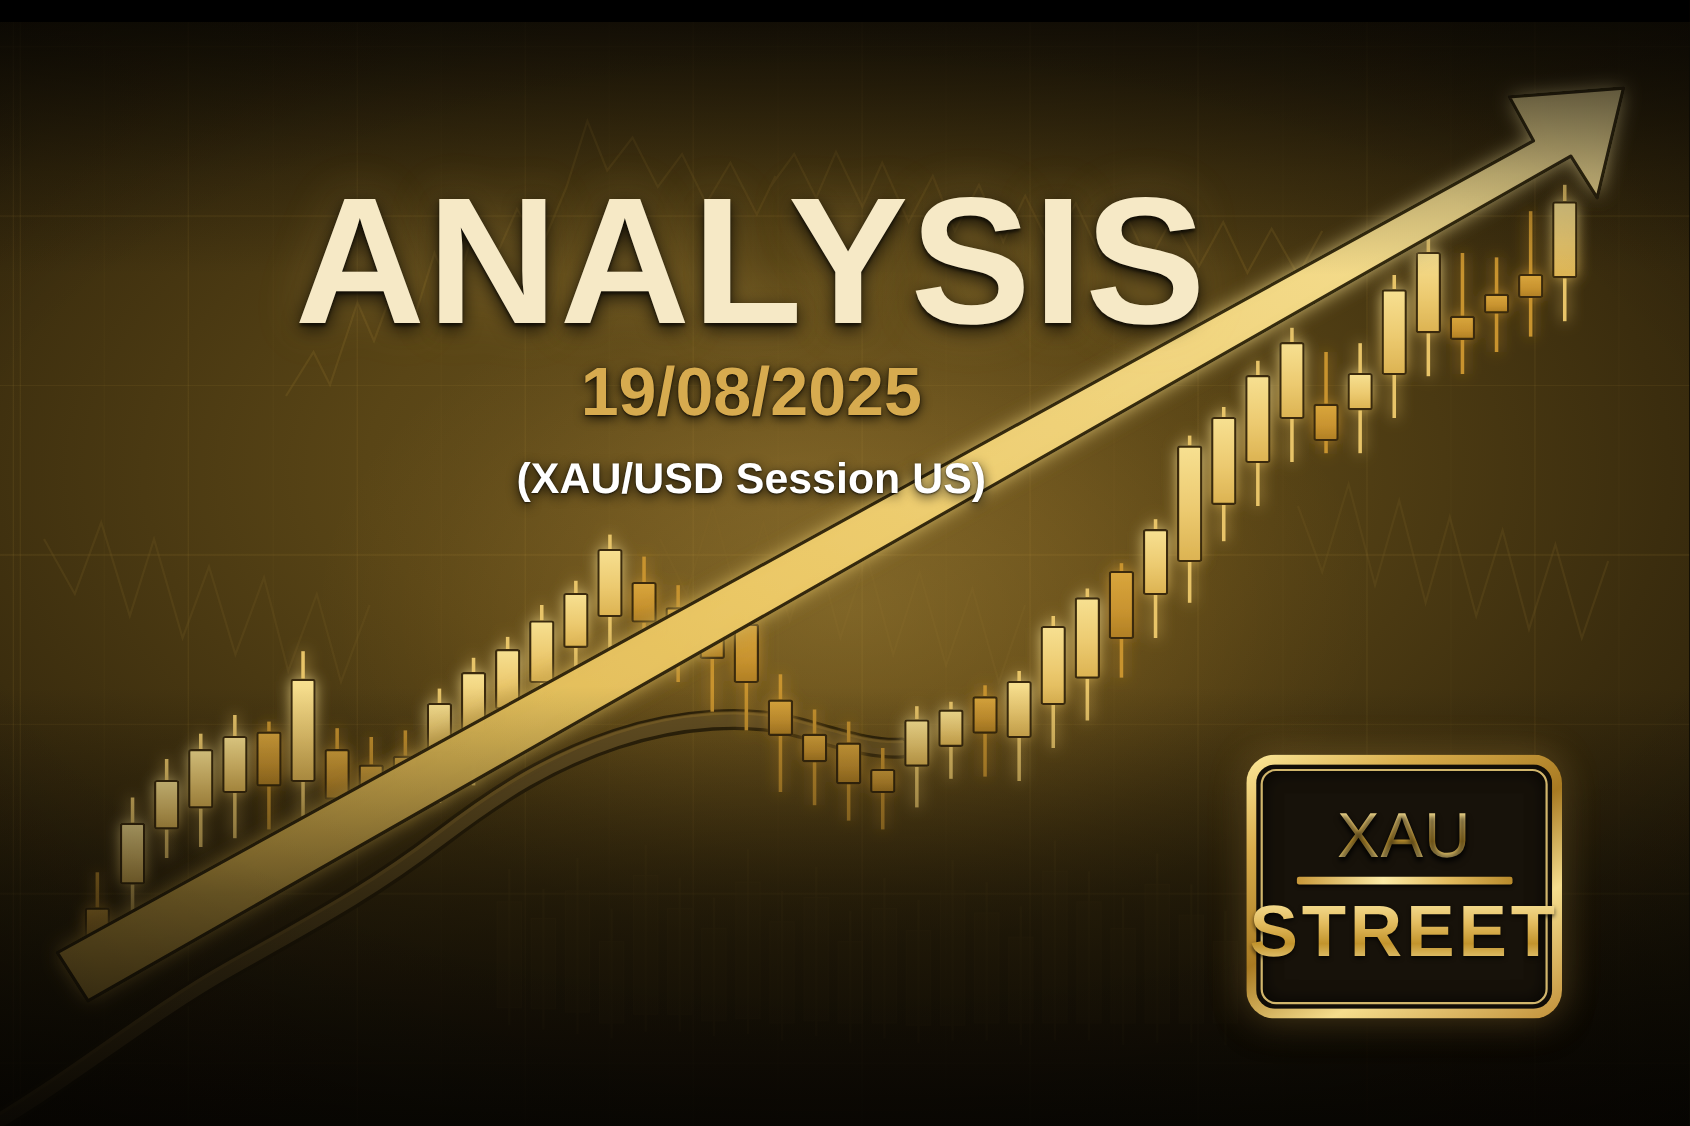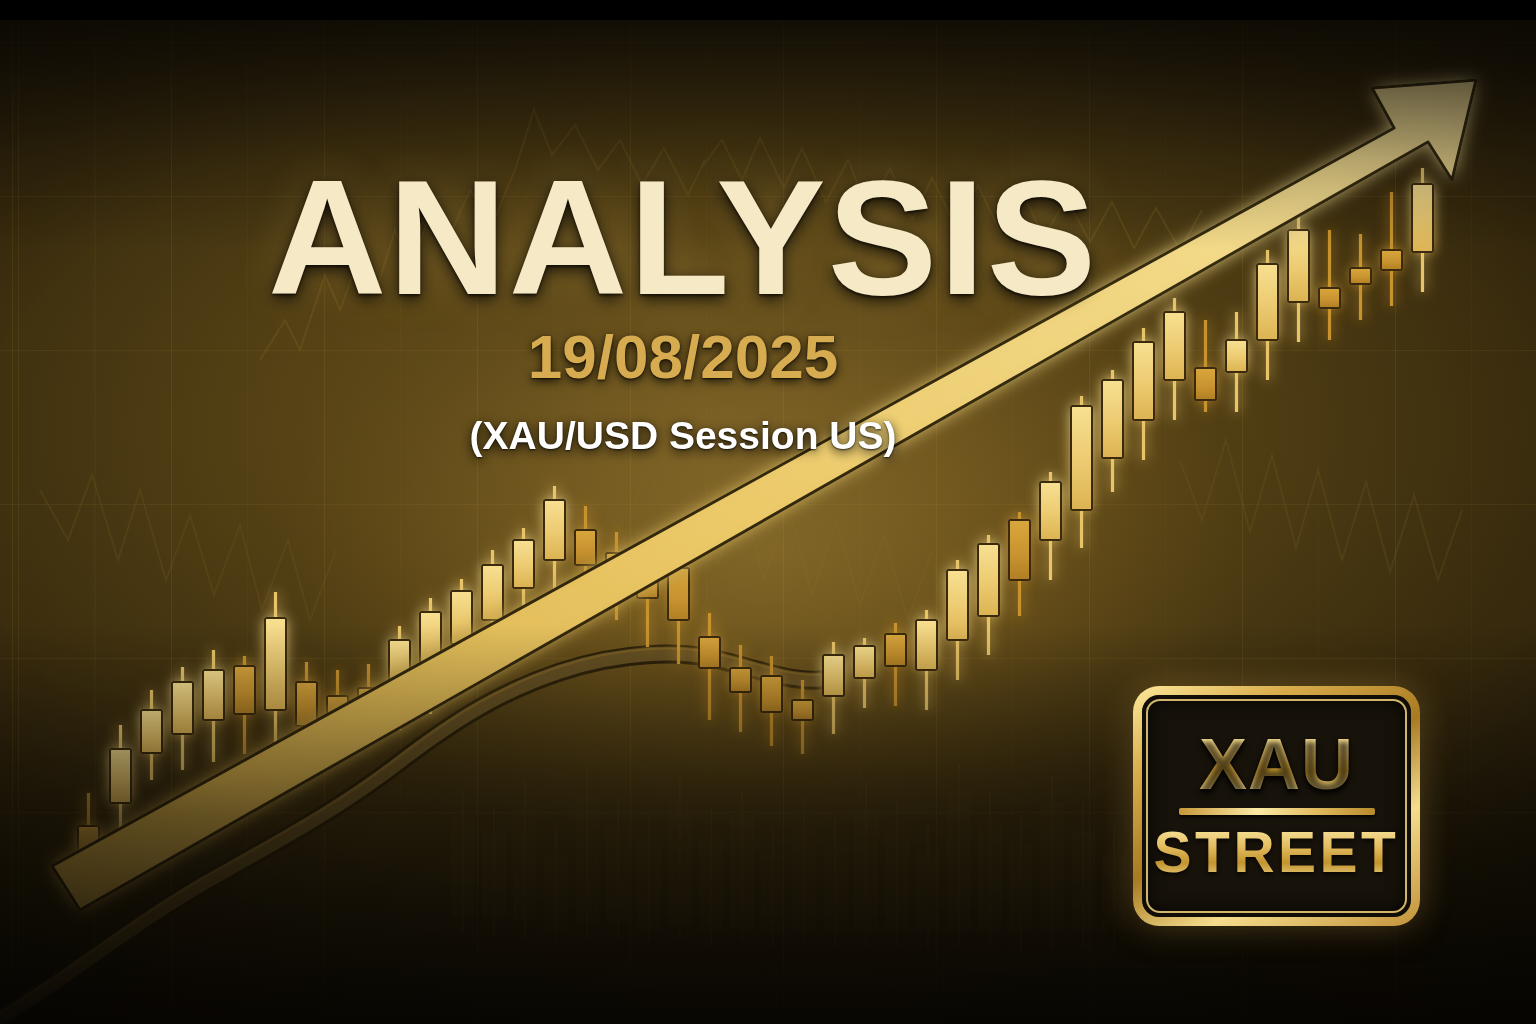--- a/index.html
+++ b/index.html
@@ -106,34 +106,34 @@
     border-radius:14px;
     border:2px solid rgba(243,212,126,.85);
     box-shadow:inset 0 0 16px rgba(0,0,0,.55);
   }
   .badge-content{
     position:absolute;inset:0;
     display:flex;flex-direction:column;align-items:center;justify-content:center;
     gap:2px;
   }
   .logo-xau{
-    font-size:72px;line-height:.92;font-weight:700;letter-spacing:1px;
+    font-size:58px;line-height:.92;font-weight:400;letter-spacing:1px;
     background:linear-gradient(180deg,#fbeaa6 0%,#e8c264 34%,#c6992f 60%,#f2de96 100%);
     -webkit-background-clip:text;background-clip:text;color:transparent;
     text-shadow:0 3px 5px rgba(0,0,0,.6);
     filter:drop-shadow(0 2px 2px rgba(0,0,0,.7));
   }
   .logo-rule{
     width:196px;height:7px;margin:9px 0 7px 0;
     background:linear-gradient(90deg,#c8983a,#fbeaa6 40%,#e2bb5f 70%,#b88a2c);
     border-radius:2px;
     box-shadow:0 2px 3px rgba(0,0,0,.7);
   }
   .logo-street{
-    font-size:57px;line-height:1;font-weight:700;letter-spacing:3.5px;
+    font-size:66px;line-height:1;font-weight:700;letter-spacing:3.5px;
     background:linear-gradient(180deg,#fbeaa6 0%,#e3bc5f 40%,#c2942d 68%,#efd88f 100%);
     -webkit-background-clip:text;background-clip:text;color:transparent;
     filter:drop-shadow(0 2px 2px rgba(0,0,0,.7));
   }
 </style>
 </head>
 <body>
 
 <div id="banner">
 

